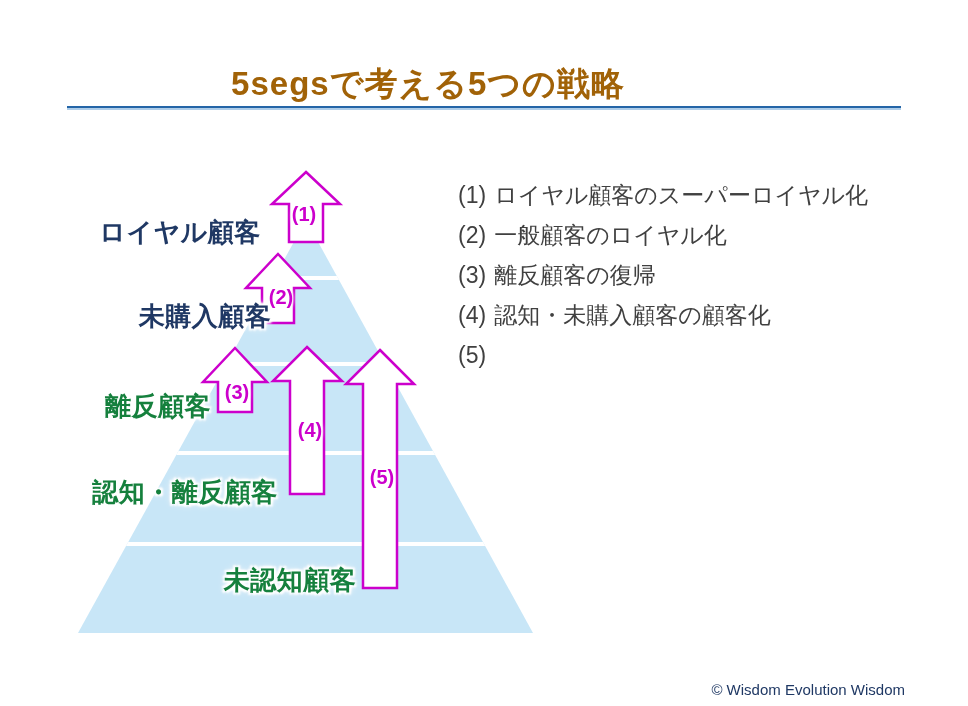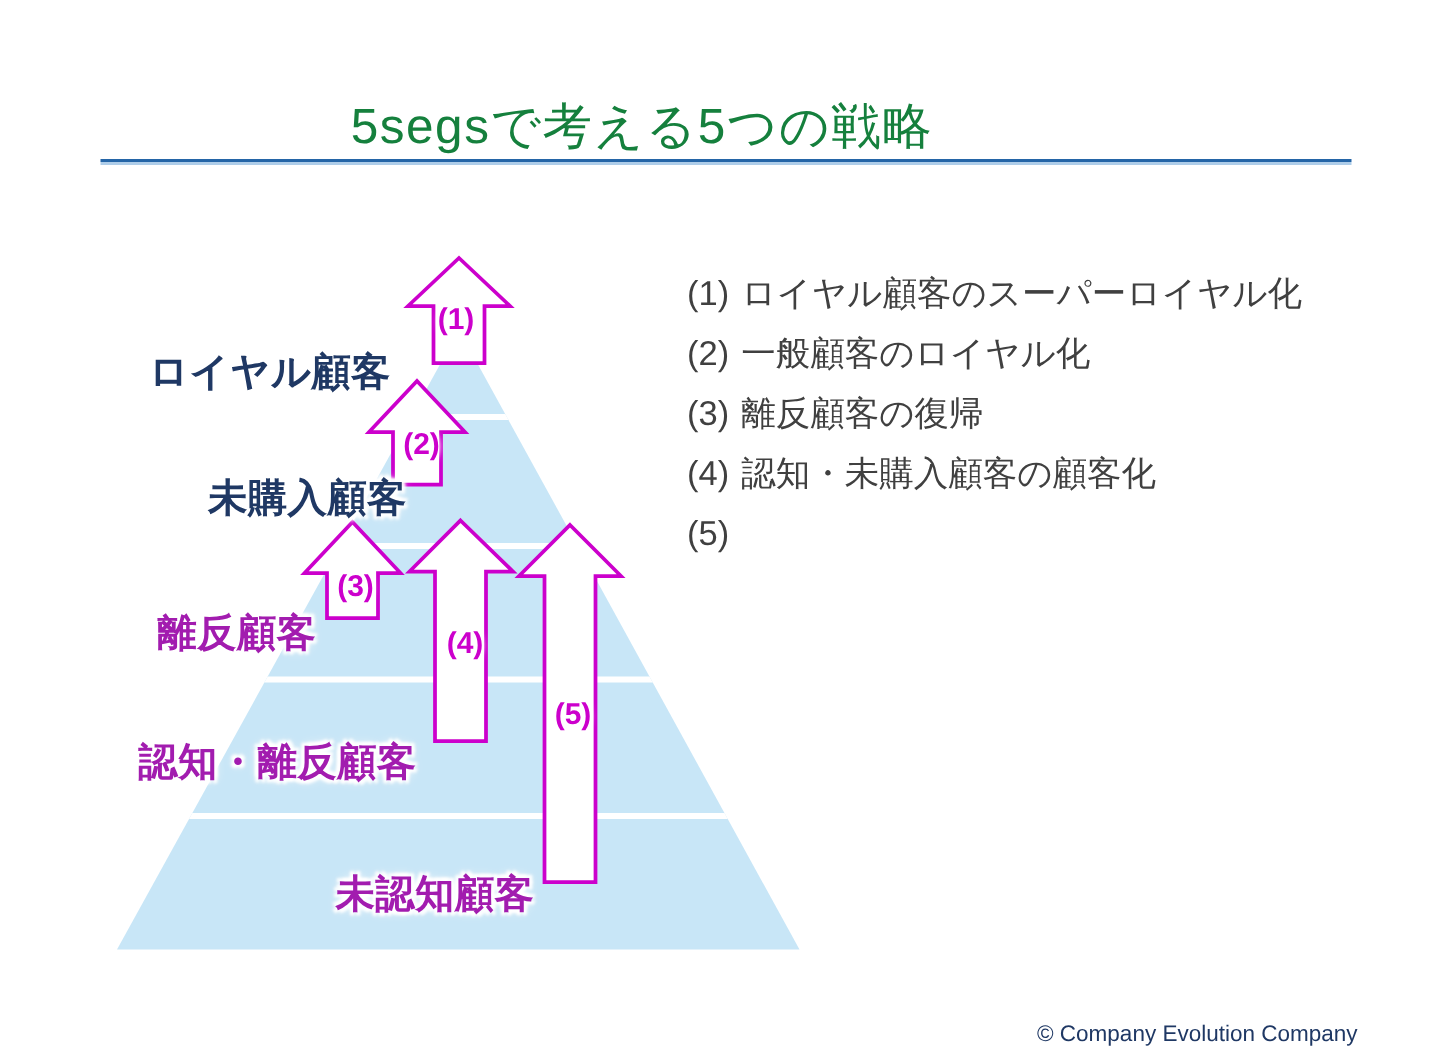--- a/index.html
+++ b/index.html
@@ -6,40 +6,39 @@
   body{
     width:968px;height:706px;
     background:#ffffff;
     font-family:"Liberation Sans","DejaVu Sans",sans-serif;
     position:relative;overflow:hidden;
   }
   
   .slide-title{
     position:absolute;top:62px;left:0;width:856px;
     text-align:center;
-    font-size:33px;font-weight:400;letter-spacing:1px;
-    color:#15803d;
+    font-size:33px;font-weight:700;letter-spacing:1px;
+    color:#a16207;
   }
   .title-underline{
     position:absolute;left:67px;top:106px;width:834px;height:4px;
   }
   .title-underline .dark{height:2px;background:#2465a7;}
   .title-underline .light{height:2px;background:#aecde9;}
   
   .diagram-svg{position:absolute;left:0;top:0;}
   
   .lv-label{
     position:absolute;transform:translate(-50%,-50%);
     font-size:26px;font-weight:800;white-space:nowrap;letter-spacing:0.5px;
     text-shadow:-2px -2px 2px #fff,2px -2px 2px #fff,-2px 2px 2px #fff,2px 2px 2px #fff,
                  0 0 5px #fff,0 0 8px #fff;
-    margin-top:16px;
   }
   .lv-navy{color:#1f3864;}
-  .lv-black{color:#a21caf;}
+  .lv-black{color:#15803d;}
   
   .arrow-num{
     position:absolute;transform:translate(-50%,-50%);
     font-size:20px;font-weight:700;color:#cc00cc;white-space:nowrap;
     text-shadow:0 0 3px #fff,0 0 3px #fff,0 0 5px #fff;
   }
   
   .strategy-list{
     position:absolute;left:458px;top:175px;
   }
@@ -115,13 +114,13 @@
   </div>
   <div class="strategy-item">
     <span class="num">(4)</span>
     <span class="txt">認知・未購入顧客の顧客化</span>
   </div>
   <div class="strategy-item">
     <span class="num">(5)</span>
   </div>
 </div>
 
-<div class="copyright">© Company Evolution Company</div>
+<div class="copyright">© Wisdom Evolution Wisdom</div>
 
 </body></html>

